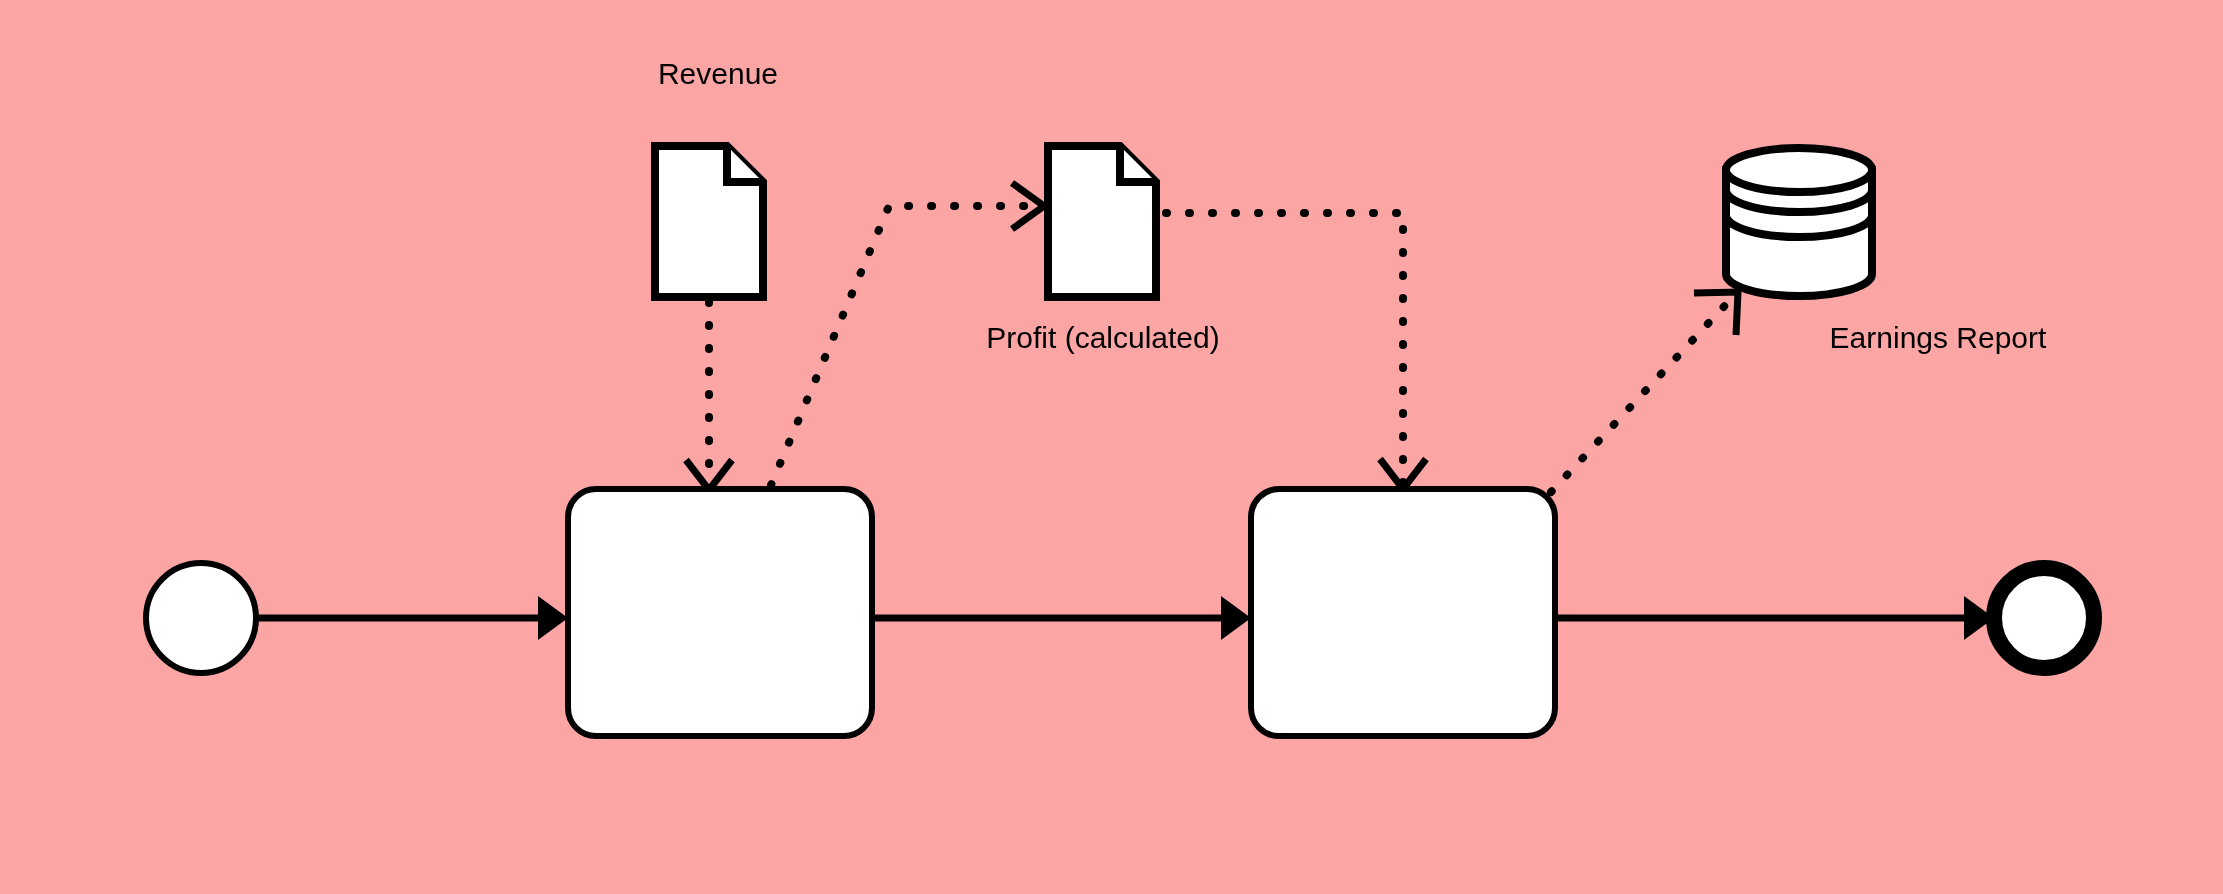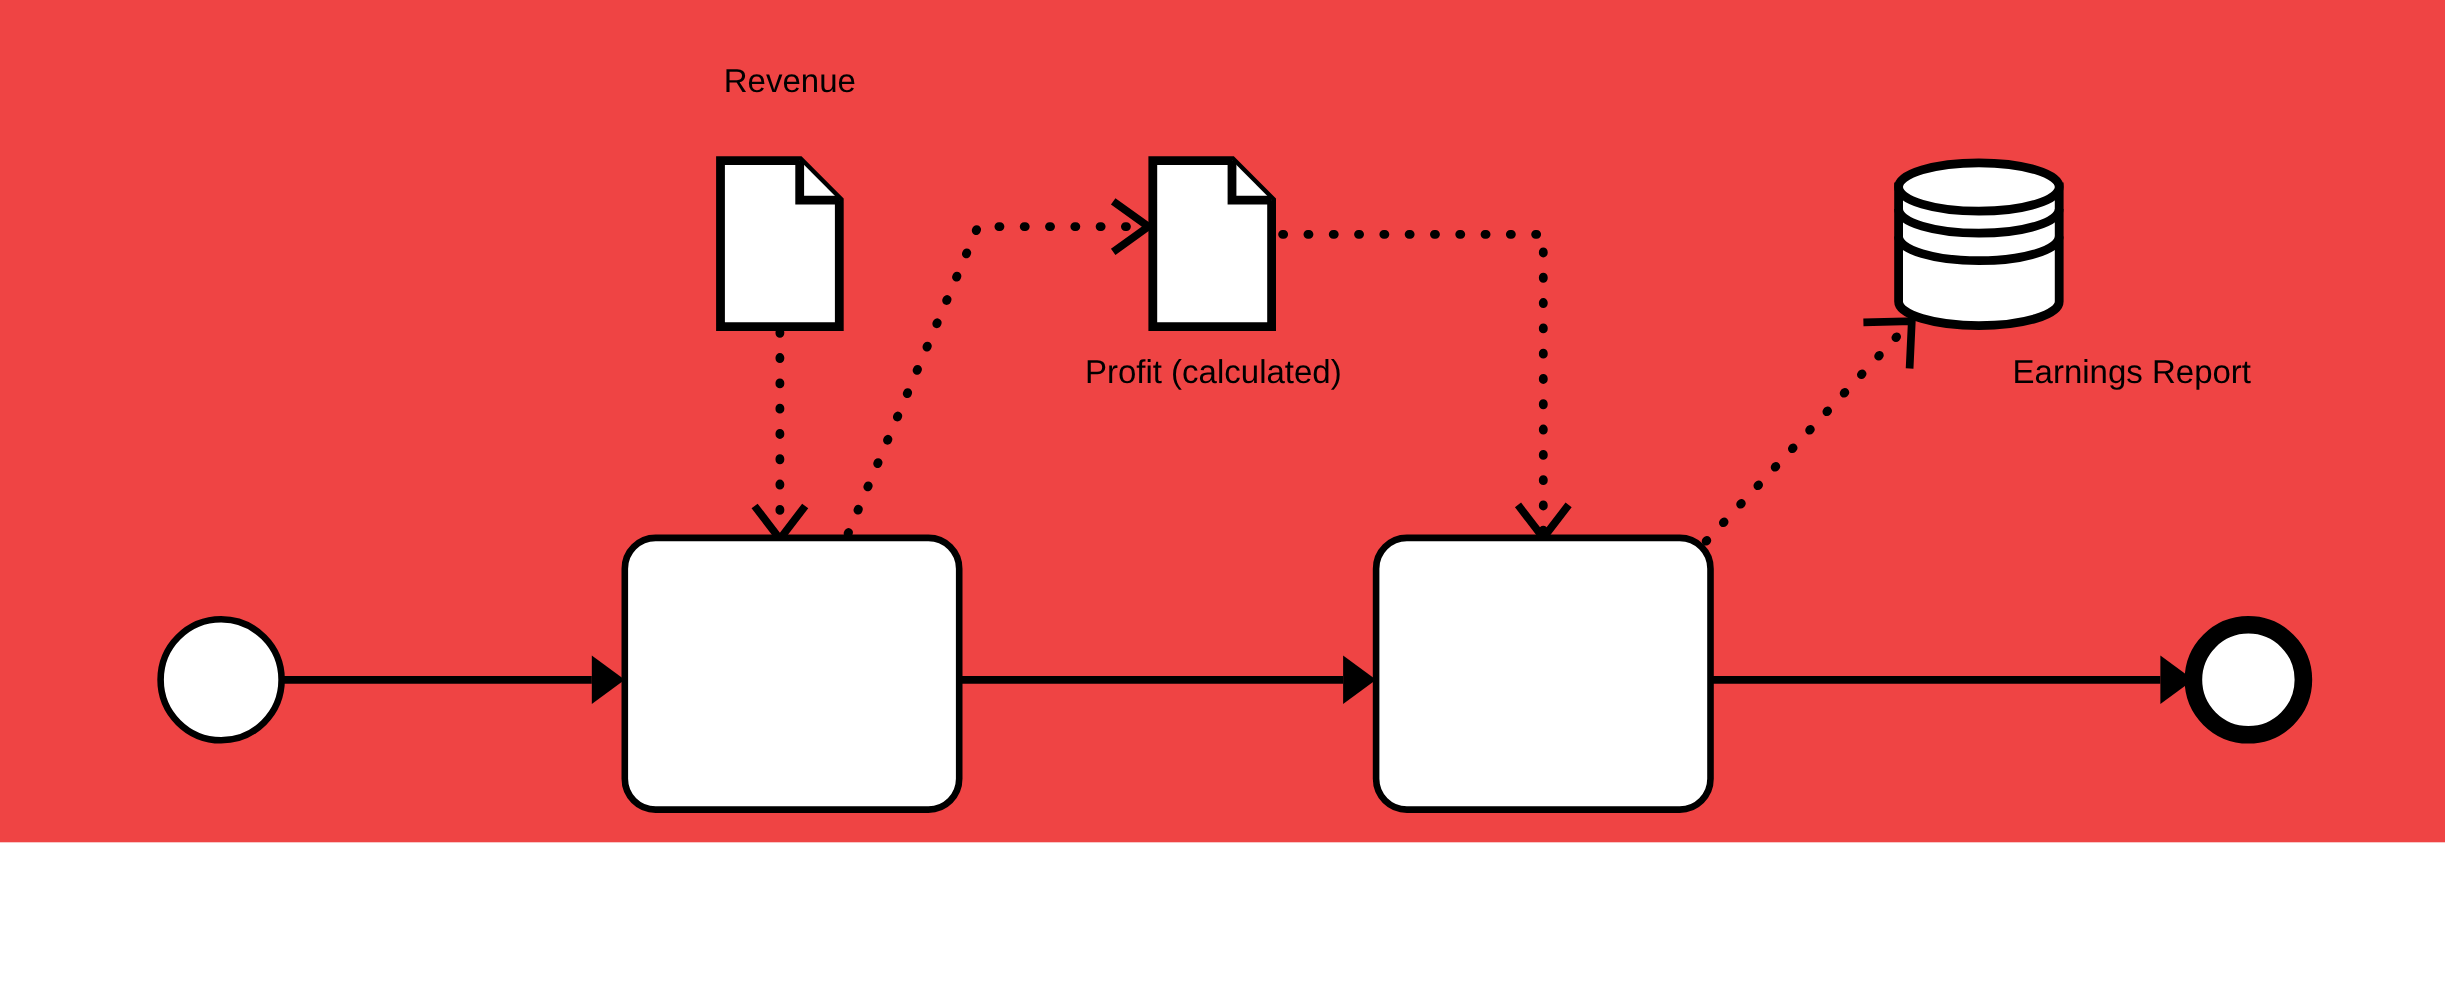--- a/index.html
+++ b/index.html
@@ -7,22 +7,22 @@
     margin: 0;
     padding: 0;
     background: #ffffff;
   }
   body {
     font-family: "Liberation Sans", sans-serif;
   }
   #canvas-wrap {
     position: relative;
     width: 2223px;
-    height: 766px;
-    background: #ef4444;
+    height: 894px;
+    background: #fca5a5;
     overflow: hidden;
   }
   svg#diagram {
     display: block;
     width: 2223px;
     height: 894px;
   }
   .task-rect {
     fill: #ffffff;
     stroke: #000000;

